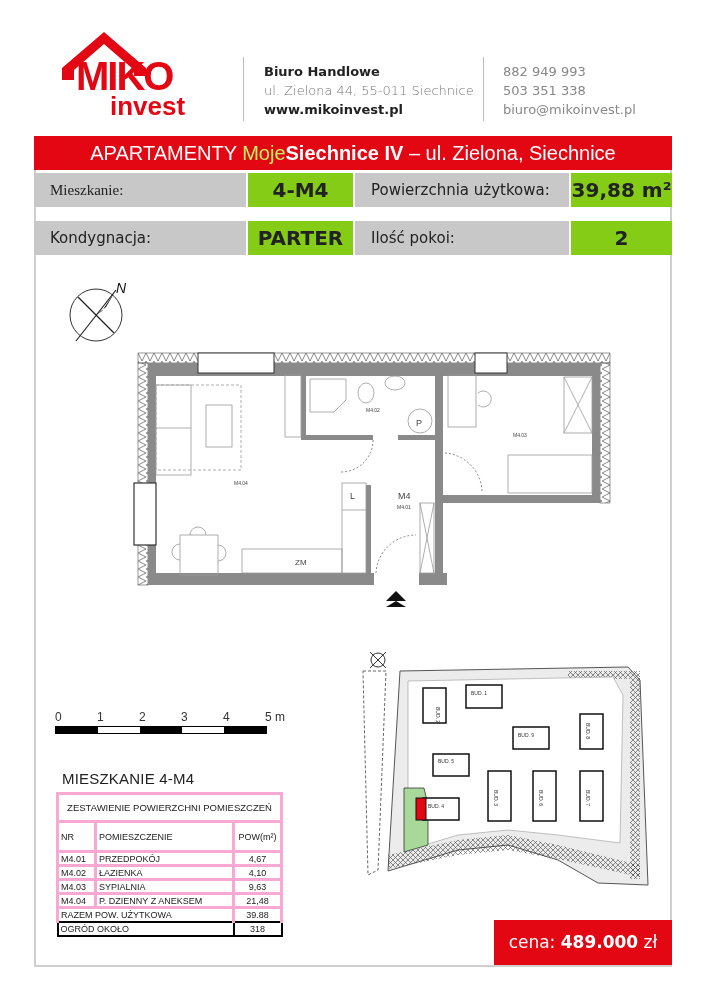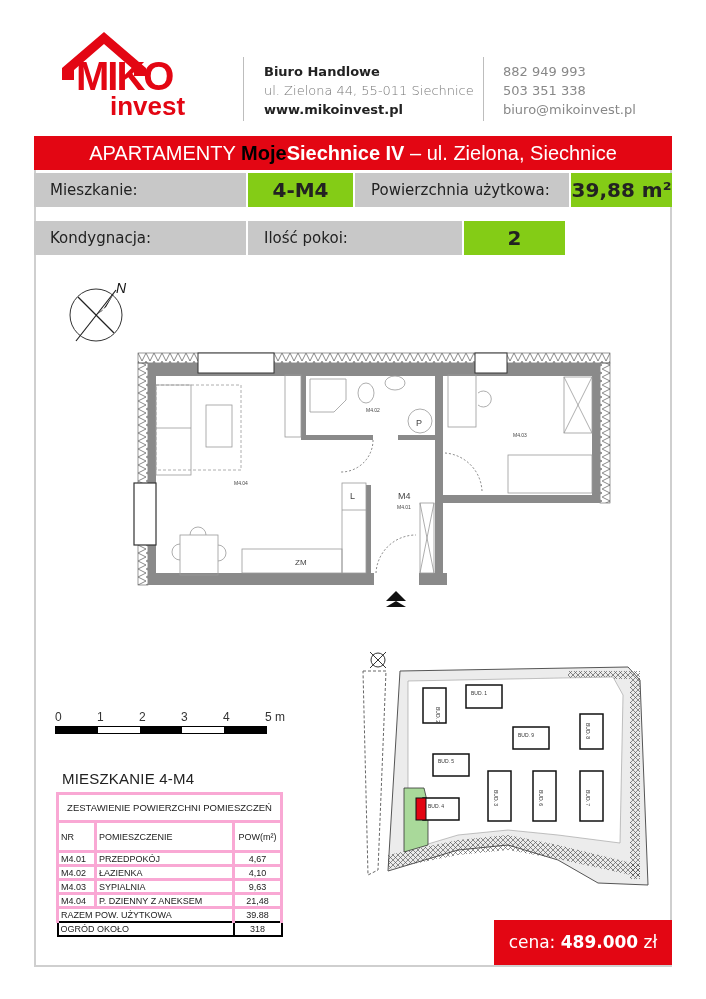--- a/index.html
+++ b/index.html
@@ -12,21 +12,21 @@
   .sep { position: absolute; width: 1px; background: #bdbdbd; }
   .office { position: absolute; left: 264px; top: 62px; line-height: 19px; font-size: 14px; }
   .office .t { font-weight: bold; color: #222; font-family: "DejaVu Sans", sans-serif; font-size: 13px; }
   .office .a { color: #777; font-family: "DejaVu Sans", sans-serif; font-size: 13px; font-weight: 300; }
   .office .w { font-weight: bold; color: #222; font-family: "DejaVu Sans", sans-serif; font-size: 13px; }
   .contact { position: absolute; left: 503px; top: 62px; line-height: 19px; font-family: "DejaVu Sans", sans-serif; font-size: 13px; color: #888; }
 
   
   .frame { position: absolute; left: 34px; top: 136px; width: 638px; height: 831px; border: 2px solid #cfcfcf; border-top: none; }
   .title-bar { position: absolute; left: 34px; top: 136px; width: 638px; height: 34px; background: #e30613; color: #fff; font-size: 20px; line-height: 34px; text-align: center; font-family: "Liberation Sans", sans-serif; }
-  .title-bar .moje { color: #000000; font-weight: bold; }
+  .title-bar .moje { color: #bef264; font-weight: normal; }
   .title-bar .bold { font-weight: bold; }
 
   .info-row { position: absolute; left: 34px; width: 638px; height: 34px; display: flex; gap: 2px; }
   .info-row .cell { height: 34px; line-height: 34px; font-size: 15px; font-family: "DejaVu Sans", sans-serif; }
   .cell.lab { background: #c8c8c8; padding-left: 16px; color: #222; }
   .cell.val { background: #84cc16; text-align: center; font-weight: bold; font-size: 20px; }
 
   
   .compass { position: absolute; left: 66px; top: 275px; }
 
@@ -83,27 +83,28 @@
   <div>biuro@mikoinvest.pl</div>
 </div>
 
 <div class="frame"></div>
 
 <div class="title-bar">
   <span>APARTAMENTY </span><span class="moje">Moje</span><span class="bold">Siechnice IV</span><span> – ul. Zielona, Siechnice</span>
 </div>
 
 <div class="info-row" style="top:173px;">
-  <div class="cell lab" style="width:212px;">Mieszkanie:</div>
+  <div class="cell lab" style="width:212px;font-family:Liberation Serif, serif;">Mieszkanie:</div>
   <div class="cell val" style="width:105px;">4-M4</div>
   <div class="cell lab" style="width:214px;">Powierzchnia użytkowa:</div>
   <div class="cell val" style="width:101px;">39,88 m²</div>
 </div>
 <div class="info-row" style="top:221px;">
   <div class="cell lab" style="width:212px;">Kondygnacja:</div>
+  <div class="cell val" style="width:105px;">PARTER</div>
   <div class="cell lab" style="width:214px;">Ilość pokoi:</div>
   <div class="cell val" style="width:101px;">2</div>
 </div>
 
 <div class="compass">
   <svg width="70" height="70" viewBox="0 0 70 70">
     <circle cx="30" cy="40" r="26" fill="none" stroke="#333" stroke-width="1"></circle>
     <line x1="12" y1="22" x2="48" y2="58" stroke="#222" stroke-width="1.2"></line>
     <line x1="10" y1="66" x2="50" y2="15" stroke="#222" stroke-width="1.2"></line>
     <polygon points="50,15 36,36 30,40 40,32" fill="#111"></polygon>

